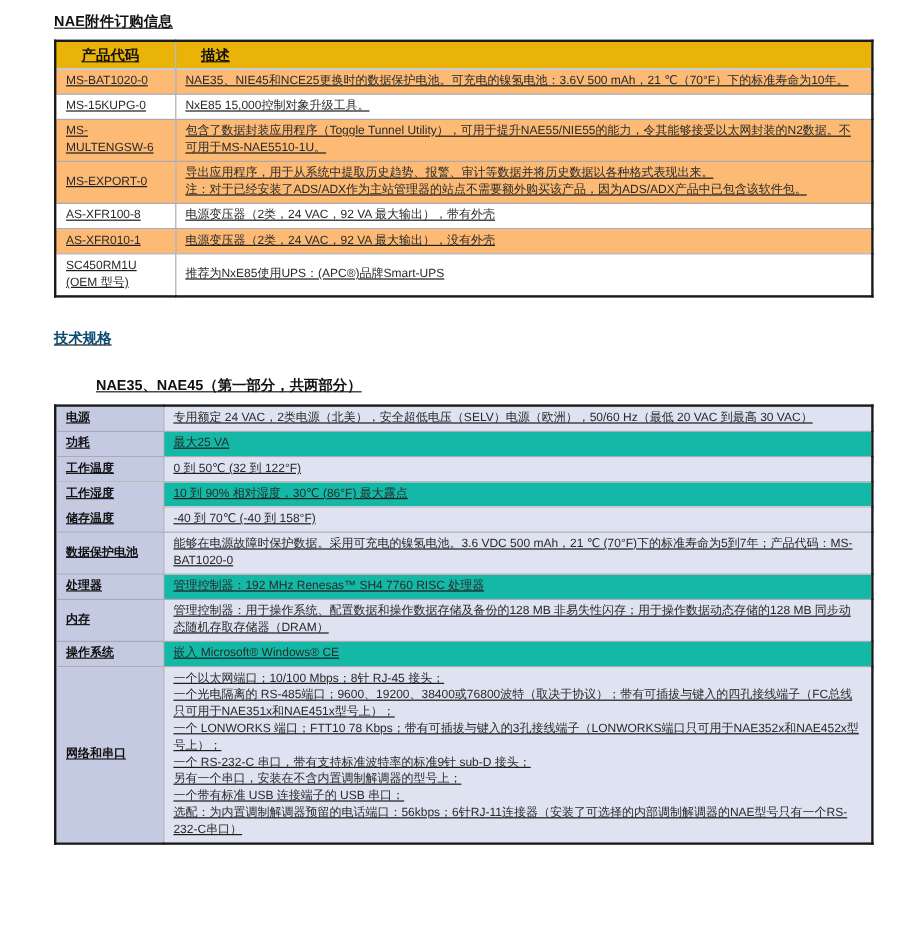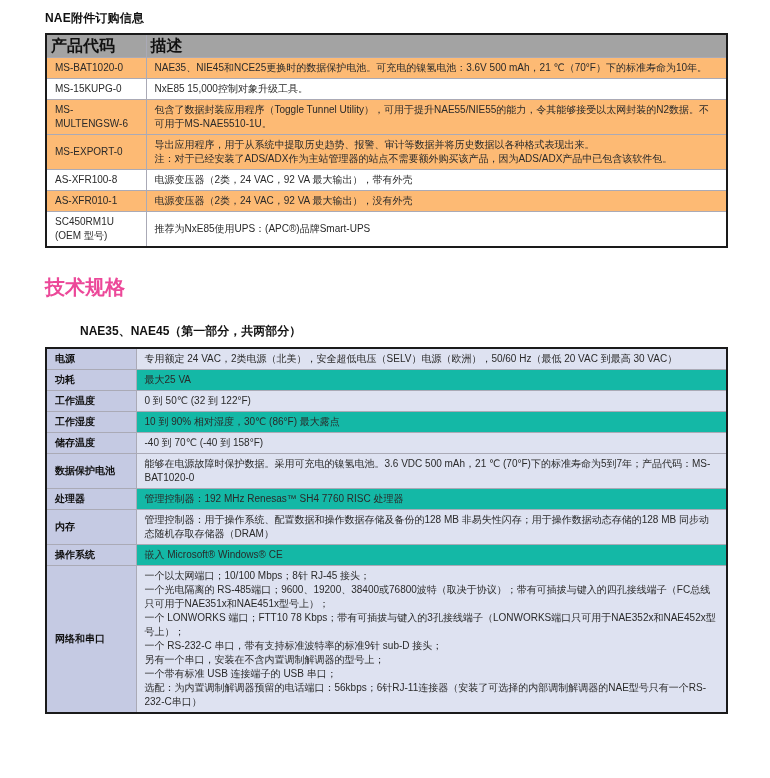--- a/index.html
+++ b/index.html
@@ -2,48 +2,48 @@
 <html><head>
 <meta charset="utf-8">
 <style>
   * { margin: 0; padding: 0; box-sizing: border-box; }
   html, body { background: #ffffff; }
   body {
     width: 770px; height: 778px; overflow: hidden;
     font-family: "Liberation Sans", "DejaVu Sans", sans-serif;
     color: #1d1d1d;
   }
-  .page { width: 770px; height: 668px; padding: 10px 42px 0 45px; }
+  .page { width: 770px; height: 668px; padding: 10px 42px 0 45px; text-decoration: underline; }
 
   .doc-title {
     font-size: 12px; font-weight: bold; color: #111;
     margin-bottom: 6px; letter-spacing: 0.2px;
   }
   .section-heading {
-    font-size: 20px; font-weight: bold; color: #ec4899;
+    font-size: 12px; font-weight: bold; color: #0c4a6e;
     margin-top: 26px; margin-bottom: 0;
   }
   .sub-heading {
     font-size: 12px; font-weight: bold; color: #111;
     margin-top: 22px; margin-bottom: 7px; padding-left: 35px;
   }
 
   table.datatable {
     width: 683px; border-collapse: collapse; table-layout: fixed;
     border: 2px solid #1a1a1a;
   }
   table.datatable td, table.datatable th {
     border: 1px solid #aaaab6;
     font-size: 10px; line-height: 14px;
     padding: 3px 8px; vertical-align: middle; text-align: left;
     color: #2a2a2a; white-space: pre-line; overflow: hidden;
   }
   table.datatable th {
-    background: #a3a3a3; font-weight: bold; color: #111; font-size: 16px;
-    padding: 4px 4px;
+    background: #eab308; font-weight: bold; color: #111; font-size: 12px;
+    padding: 4px 21px;
   }
   #ordering-table col.c-code { width: 100px; }
   tr.alt td { background: #fdba74; }
 
   #spec-table col.c-label { width: 90px; }
   #spec-table td.label {
     background: #c5cae3; font-weight: bold; color: #111;
   }
   #spec-table tr.alt td.value { background: #dee2f1; }
   #spec-table tr:not(.alt) td.value { background: #14b8a6; }

